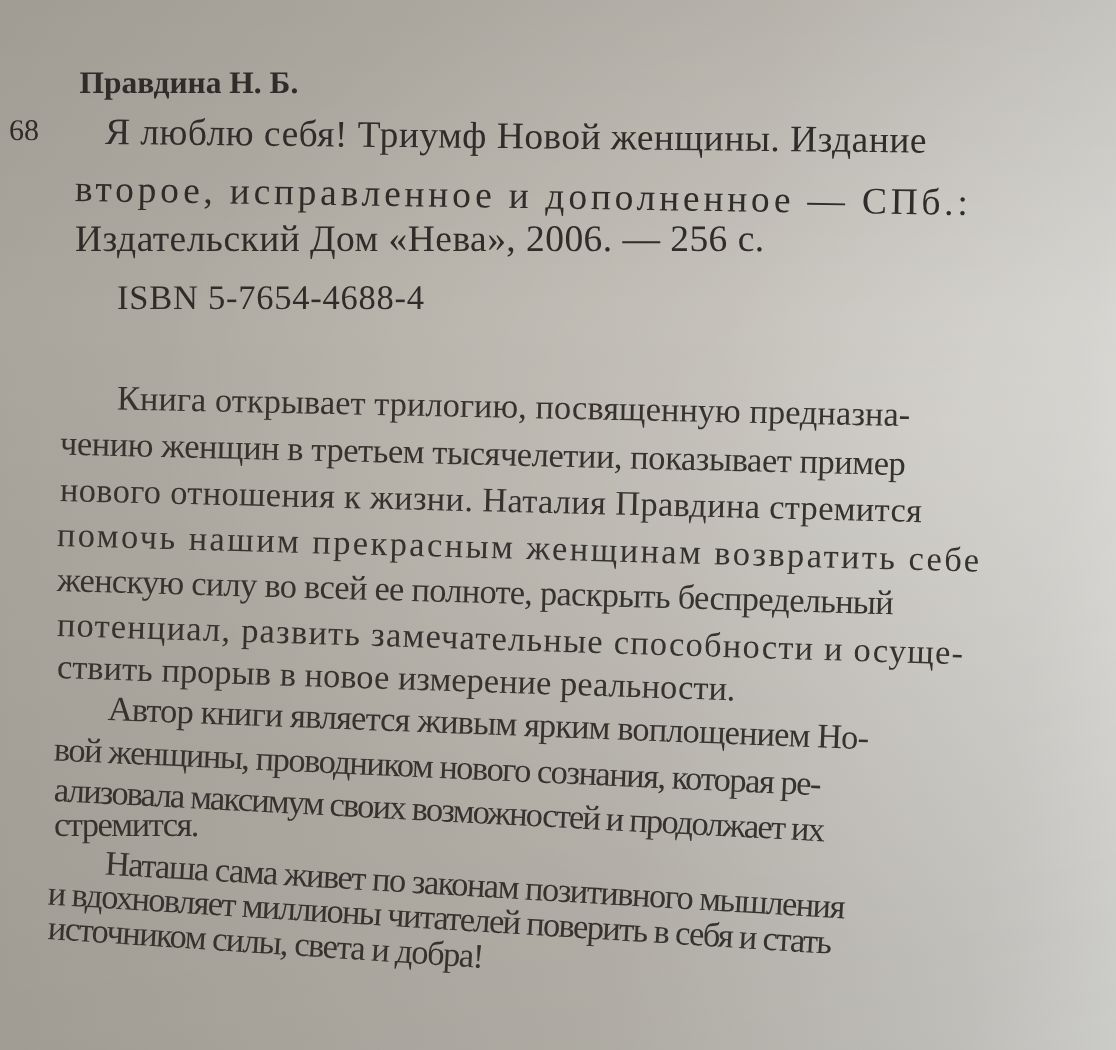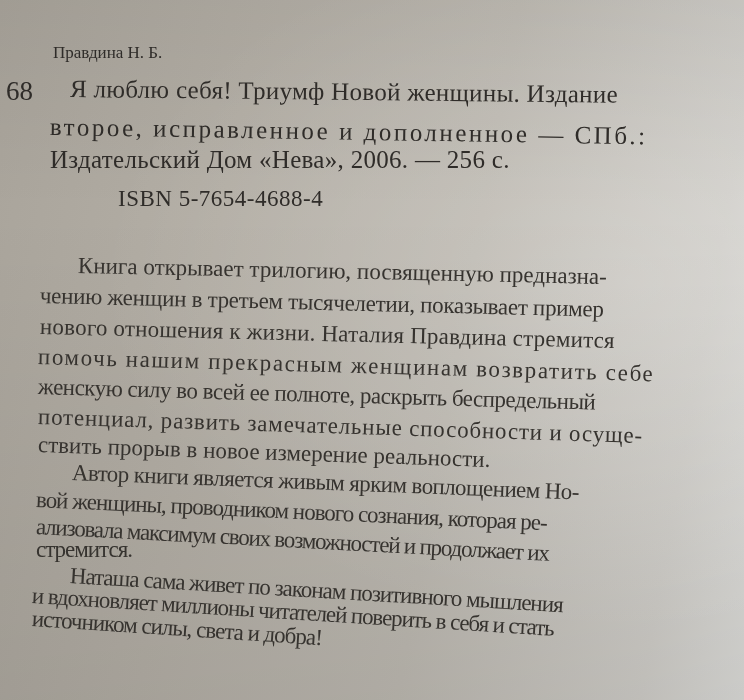--- a/index.html
+++ b/index.html
@@ -8,24 +8,24 @@
     background: linear-gradient(100deg, #a9a49b 0%, #b3aea5 30%, #bdb9b1 60%, #cfcdc8 88%, #dcdcd9 100%);
     font-family: "Liberation Serif", "DejaVu Serif", serif;
     color:#2f2c29;
   }
   .shade {
     position:absolute; inset:0; pointer-events:none;
     background: radial-gradient(ellipse at 85% 40%, rgba(255,255,255,0.18), rgba(0,0,0,0) 60%),
                 linear-gradient(180deg, rgba(0,0,0,0.05) 0%, rgba(0,0,0,0) 30%, rgba(0,0,0,0.08) 100%);
   }
   .line { position:absolute; white-space:nowrap; transform-origin:left center; }
-  .author { left:53px; top:43px; font-size:17px; font-weight:normal; }
-  .num { left:6px; top:76px; font-size:27px; }
+  .author { left:53px; top:43px; font-size:21px; font-weight:bold; }
+  .num { left:6px; top:76px; font-size:20px; }
   .bib { font-size:25px; letter-spacing:0.3px; }
-  .isbn { left:78px; top:186px; font-size:23px; letter-spacing:0.5px;margin-left:40px; }
+  .isbn { left:78px; top:186px; font-size:23px; letter-spacing:0.5px; }
   .body-text { font-size:23px; color:#36332f; }
 </style>
 </head>
 <body>
 
 <div class="shade"></div>
 
 <div class="line author">Правдина Н. Б.</div>
 <div class="line num">68</div>
 

